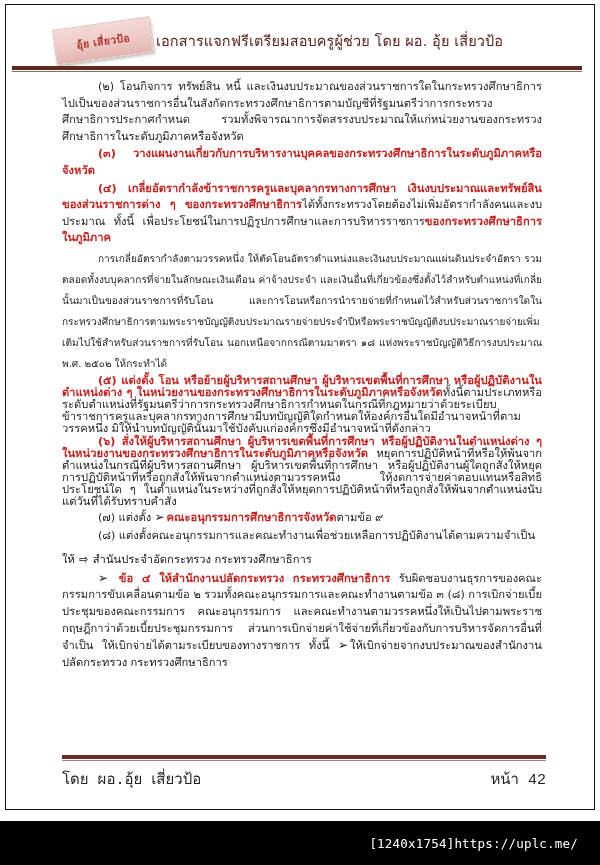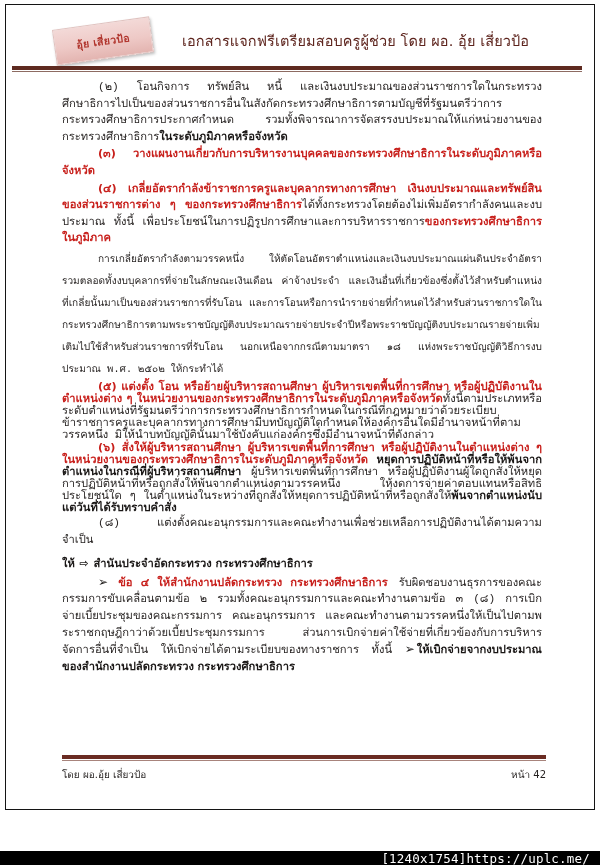--- a/index.html
+++ b/index.html
@@ -73,21 +73,20 @@
     line-height: 1;
   }
   .header-title {
     position: absolute;
     left: 150px;
     top: 24px;
     font-size: 14.5px;
     color: #5d241d;
     white-space: nowrap;
     letter-spacing: 0.1px;
-    margin-left: 26px;
   }
   .header-rule {
     position: absolute;
     left: 6px;
     right: 12px;
     top: 61px;
     height: 4px;
     background: #5e2a20;
   }
   .header-rule-thin {
@@ -122,22 +121,22 @@
   }
   p.para.noindent { text-indent: 0; }
   p.para.small {
     font-size: 10.1px;
     line-height: 21px;
   }
   p.para.tight { line-height: 12px; }
 
   
   .r       { color: #c8201c; font-weight: bold; }
-  .b       { font-weight: bold; color: #1a1716; }
-  .blk     { color: #231f1e; font-family: Liberation Mono, monospace; }
+  .b       { font-weight: normal; color: #1a1716; }
+  .blk     { color: #231f1e; }
   .arrow-g {
     color: #1d1a19;
     font-weight: bold;
     font-size: 11px;
     padding: 0 1px;
   }
   .arrow-r {
     color: #1d1a19;
     font-weight: bold;
     font-size: 12px;
@@ -163,38 +162,39 @@
   }
   .footer-rule-thin {
     height: 1px;
     background: #a8847c;
     margin-bottom: 6px;
   }
   .footer-row {
     display: flex;
     justify-content: space-between;
     align-items: baseline;
-    font-size: 10px;
+    font-size: 15px;
     color: #231f1e;
+    font-family: Liberation Mono, monospace;
   }
   .footer-left  { white-space: nowrap; }
   .footer-right { white-space: nowrap; }
 
   
   .watermark-bar {
     position: absolute;
     left: 0;
     bottom: 0;
     width: 600px;
-    height: 14px;
+    height: 44px;
     background: #000000;
     display: flex;
     align-items: center;
     justify-content: flex-end;
-    padding-right: 10px;
+    padding-right: 22px;
     box-sizing: border-box;
   }
   .watermark-text {
     color: #ffffff;
     font-size: 12.5px;
     font-family: "DejaVu Sans Mono", "Liberation Mono", monospace;
     letter-spacing: 0.2px;
     white-space: nowrap;
   }
   .watermark-gap {
@@ -230,20 +230,21 @@
         <p class="para"><span class="r">(๓) วางแผนงานเกี่ยวกับการบริหารงานบุคคลของกระทรวงศึกษาธิการในระดับภูมิภาคหรือจังหวัด</span></p>
 
         <p class="para"><span class="r">(๔) เกลี่ยอัตรากำลังข้าราชการครูและบุคลากรทางการศึกษา เงินงบประมาณและทรัพย์สินของส่วนราชการต่าง ๆ ของกระทรวงศึกษาธิการ</span><span class="blk">ได้ทั้งกระทรวงโดยต้องไม่เพิ่มอัตรากำลังคนและงบประมาณ ทั้งนี้ เพื่อประโยชน์ในการปฏิรูปการศึกษาและการบริหารราชการ</span><span class="r">ของกระทรวงศึกษาธิการในภูมิภาค</span></p>
 
         <p class="para small"><span class="blk">การเกลี่ยอัตรากำลังตามวรรคหนึ่ง ให้ตัดโอนอัตราตำแหน่งและเงินงบประมาณแผ่นดินประจำอัตรา รวมตลอดทั้งงบบุคลากรที่จ่ายในลักษณะเงินเดือน ค่าจ้างประจำ และเงินอื่นที่เกี่ยวข้องซึ่งตั้งไว้สำหรับตำแหน่งที่เกลี่ยนั้นมาเป็นของส่วนราชการที่รับโอน และการโอนหรือการนำรายจ่ายที่กำหนดไว้สำหรับส่วนราชการใดในกระทรวงศึกษาธิการตามพระราชบัญญัติงบประมาณรายจ่ายประจำปีหรือพระราชบัญญัติงบประมาณรายจ่ายเพิ่มเติมไปใช้สำหรับส่วนราชการที่รับโอน นอกเหนือจากกรณีตามมาตรา ๑๘ แห่งพระราชบัญญัติวิธีการงบประมาณ พ.ศ. ๒๕๐๒ ให้กระทำได้</span></p>
 
         <p class="para tight"><span class="r">(๕) แต่งตั้ง โอน หรือย้ายผู้บริหารสถานศึกษา ผู้บริหารเขตพื้นที่การศึกษา หรือผู้ปฏิบัติงานในตำแหน่งต่าง ๆ ในหน่วยงานของกระทรวงศึกษาธิการในระดับภูมิภาคหรือจังหวัด</span><span class="blk">ทั้งนี้ตามประเภทหรือระดับตำแหน่งที่รัฐมนตรีว่าการกระทรวงศึกษาธิการกำหนดในกรณีที่กฎหมายว่าด้วยระเบียบข้าราชการครูและบุคลากรทางการศึกษามีบทบัญญัติใดกำหนดให้องค์กรอื่นใดมีอำนาจหน้าที่ตามวรรคหนึ่ง มิให้นำบทบัญญัตินั้นมาใช้บังคับแก่องค์กรซึ่งมีอำนาจหน้าที่ดังกล่าว</span></p>
 
         <p class="para tight"><span class="r">(๖) สั่งให้ผู้บริหารสถานศึกษา ผู้บริหารเขตพื้นที่การศึกษา หรือผู้ปฏิบัติงานในตำแหน่งต่าง ๆ ในหน่วยงานของกระทรวงศึกษาธิการในระดับภูมิภาคหรือจังหวัด</span><span class="b"> หยุดการปฏิบัติหน้าที่หรือให้พ้นจากตำแหน่งในกรณีที่ผู้บริหารสถานศึกษา</span><span class="blk"> ผู้บริหารเขตพื้นที่การศึกษา หรือผู้ปฏิบัติงานผู้ใดถูกสั่งให้หยุดการปฏิบัติหน้าที่หรือถูกสั่งให้พ้นจากตำแหน่งตามวรรคหนึ่ง ให้งดการจ่ายค่าตอบแทนหรือสิทธิประโยชน์ใด ๆ ในตำแหน่งในระหว่างที่ถูกสั่งให้หยุดการปฏิบัติหน้าที่หรือถูกสั่งให้</span><span class="b">พ้นจากตำแหน่งนับแต่วันที่ได้รับทราบคำสั่ง</span></p>
 
+        <p class="para"><span class="blk">(๗) แต่งตั้ง </span><span class="arrow-r">➢</span><span class="r">คณะอนุกรรมการศึกษาธิการจังหวัด</span><span class="blk">ตามข้อ ๙</span></p>
 
         <p class="para"><span class="blk">(๘) แต่งตั้งคณะอนุกรรมการและคณะทำงานเพื่อช่วยเหลือการปฏิบัติงานได้ตามความจำเป็น</span></p>
 
 
         <div class="spacer-line"></div>
 
         <p class="para noindent"><span class="b">ให้ </span><span class="arrow-g">⇨</span><span class="b"> สำนันประจำอัดกระทรวง กระทรวงศึกษาธิการ</span></p>
 
         <p class="para"><span class="arrow-r">➢</span><span class="r"> ข้อ ๔ ให้สำนักงานปลัดกระทรวง กระทรวงศึกษาธิการ</span><span class="blk"> รับผิดชอบงานธุรการของคณะกรรมการขับเคลื่อนตามข้อ ๒ รวมทั้งคณะอนุกรรมการและคณะทำงานตามข้อ ๓ (๘) การเบิกจ่ายเบี้ยประชุมของคณะกรรมการ คณะอนุกรรมการ และคณะทำงานตามวรรคหนึ่งให้เป็นไปตามพระราชกฤษฎีกาว่าด้วยเบี้ยประชุมกรรมการ ส่วนการเบิกจ่ายค่าใช้จ่ายที่เกี่ยวข้องกับการบริหารจัดการอื่นที่จำเป็น ให้เบิกจ่ายได้ตามระเบียบของทางราชการ ทั้งนี้ </span><span class="arrow-r">➢</span><span class="b">ให้เบิกจ่ายจากงบประมาณของสำนักงานปลัดกระทรวง กระทรวงศึกษาธิการ</span></p>
 

